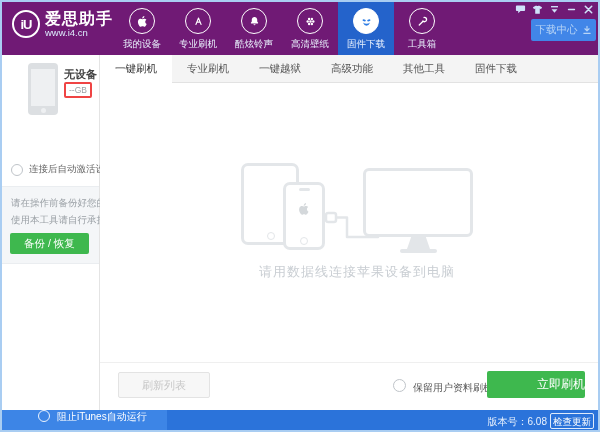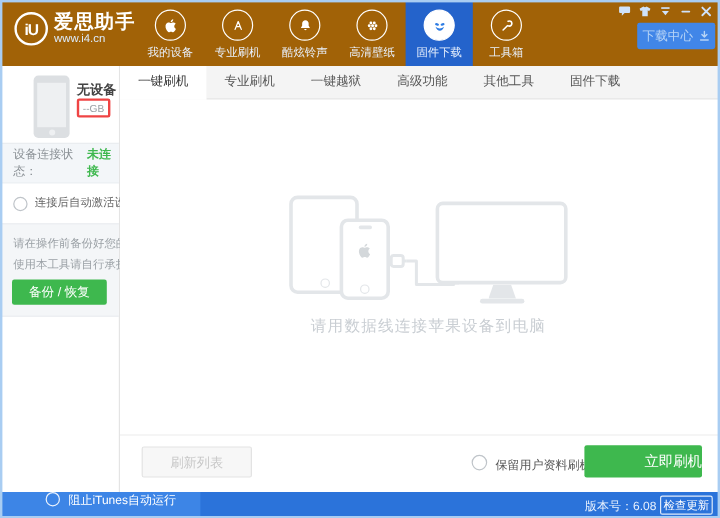--- a/index.html
+++ b/index.html
@@ -2,21 +2,21 @@
 <html><head>
 <meta charset="utf-8">
 <style>
   * { margin:0; padding:0; box-sizing:border-box; }
   html,body { width:600px; height:432px; overflow:hidden; background:#fff;
               font-family:"Liberation Sans", sans-serif; }
   #window { position:relative; width:600px; height:432px; background:#fff; }
   #frame { position:absolute; inset:0; border:2px solid #a9cdf2; z-index:99; pointer-events:none; }
 
   
-  .header { position:absolute; left:0; top:0; width:600px; height:55px; background:#a16207; }
+  .header { position:absolute; left:0; top:0; width:600px; height:55px; background:#701a75; }
   .logo { position:absolute; left:12px; top:10px; display:flex; align-items:center; }
   .logo-circle { width:28px; height:28px; border:2.5px solid #fff; border-radius:50%;
                  color:#fff; font-weight:bold; font-size:13px; display:flex;
                  align-items:center; justify-content:center; letter-spacing:-1px; }
   .logo-text { margin-left:5px; color:#fff; }
   .logo-name { font-size:16px; font-weight:bold; letter-spacing:1px; line-height:17px; }
   .logo-url  { font-size:9.5px; color:#dcebfc; line-height:11px; }
 
   .nav { position:absolute; left:114px; top:0; height:55px; display:flex; }
   .nav-item { width:56px; height:55px; display:flex; flex-direction:column; align-items:center;
@@ -238,24 +238,20 @@
     <div class="tab">其他工具</div>
     <div class="tab">固件下载</div>
   </div>
 
   <div class="sidebar">
     <div class="sb-device">
       <div class="sb-phone"></div>
       <div class="sb-devname">无设备</div>
       <div class="sb-cap">--GB</div>
     </div>
-    <div class="sb-status">
-      <span class="lbl">设备连接状态：</span>
-        <span class="val">未连接</span>
-    </div>
     <div class="sb-activate">
       <span class="circ"></span>
       <span class="txt">连接后自动激活设备</span>
     </div>
     <div class="sb-notice">
       <div class="l1">请在操作前备份好您的数据</div>
       <div class="l2">使用本工具请自行承担风险</div>
       <button class="backup-btn">备份 / 恢复</button>
     </div>
   </div>

